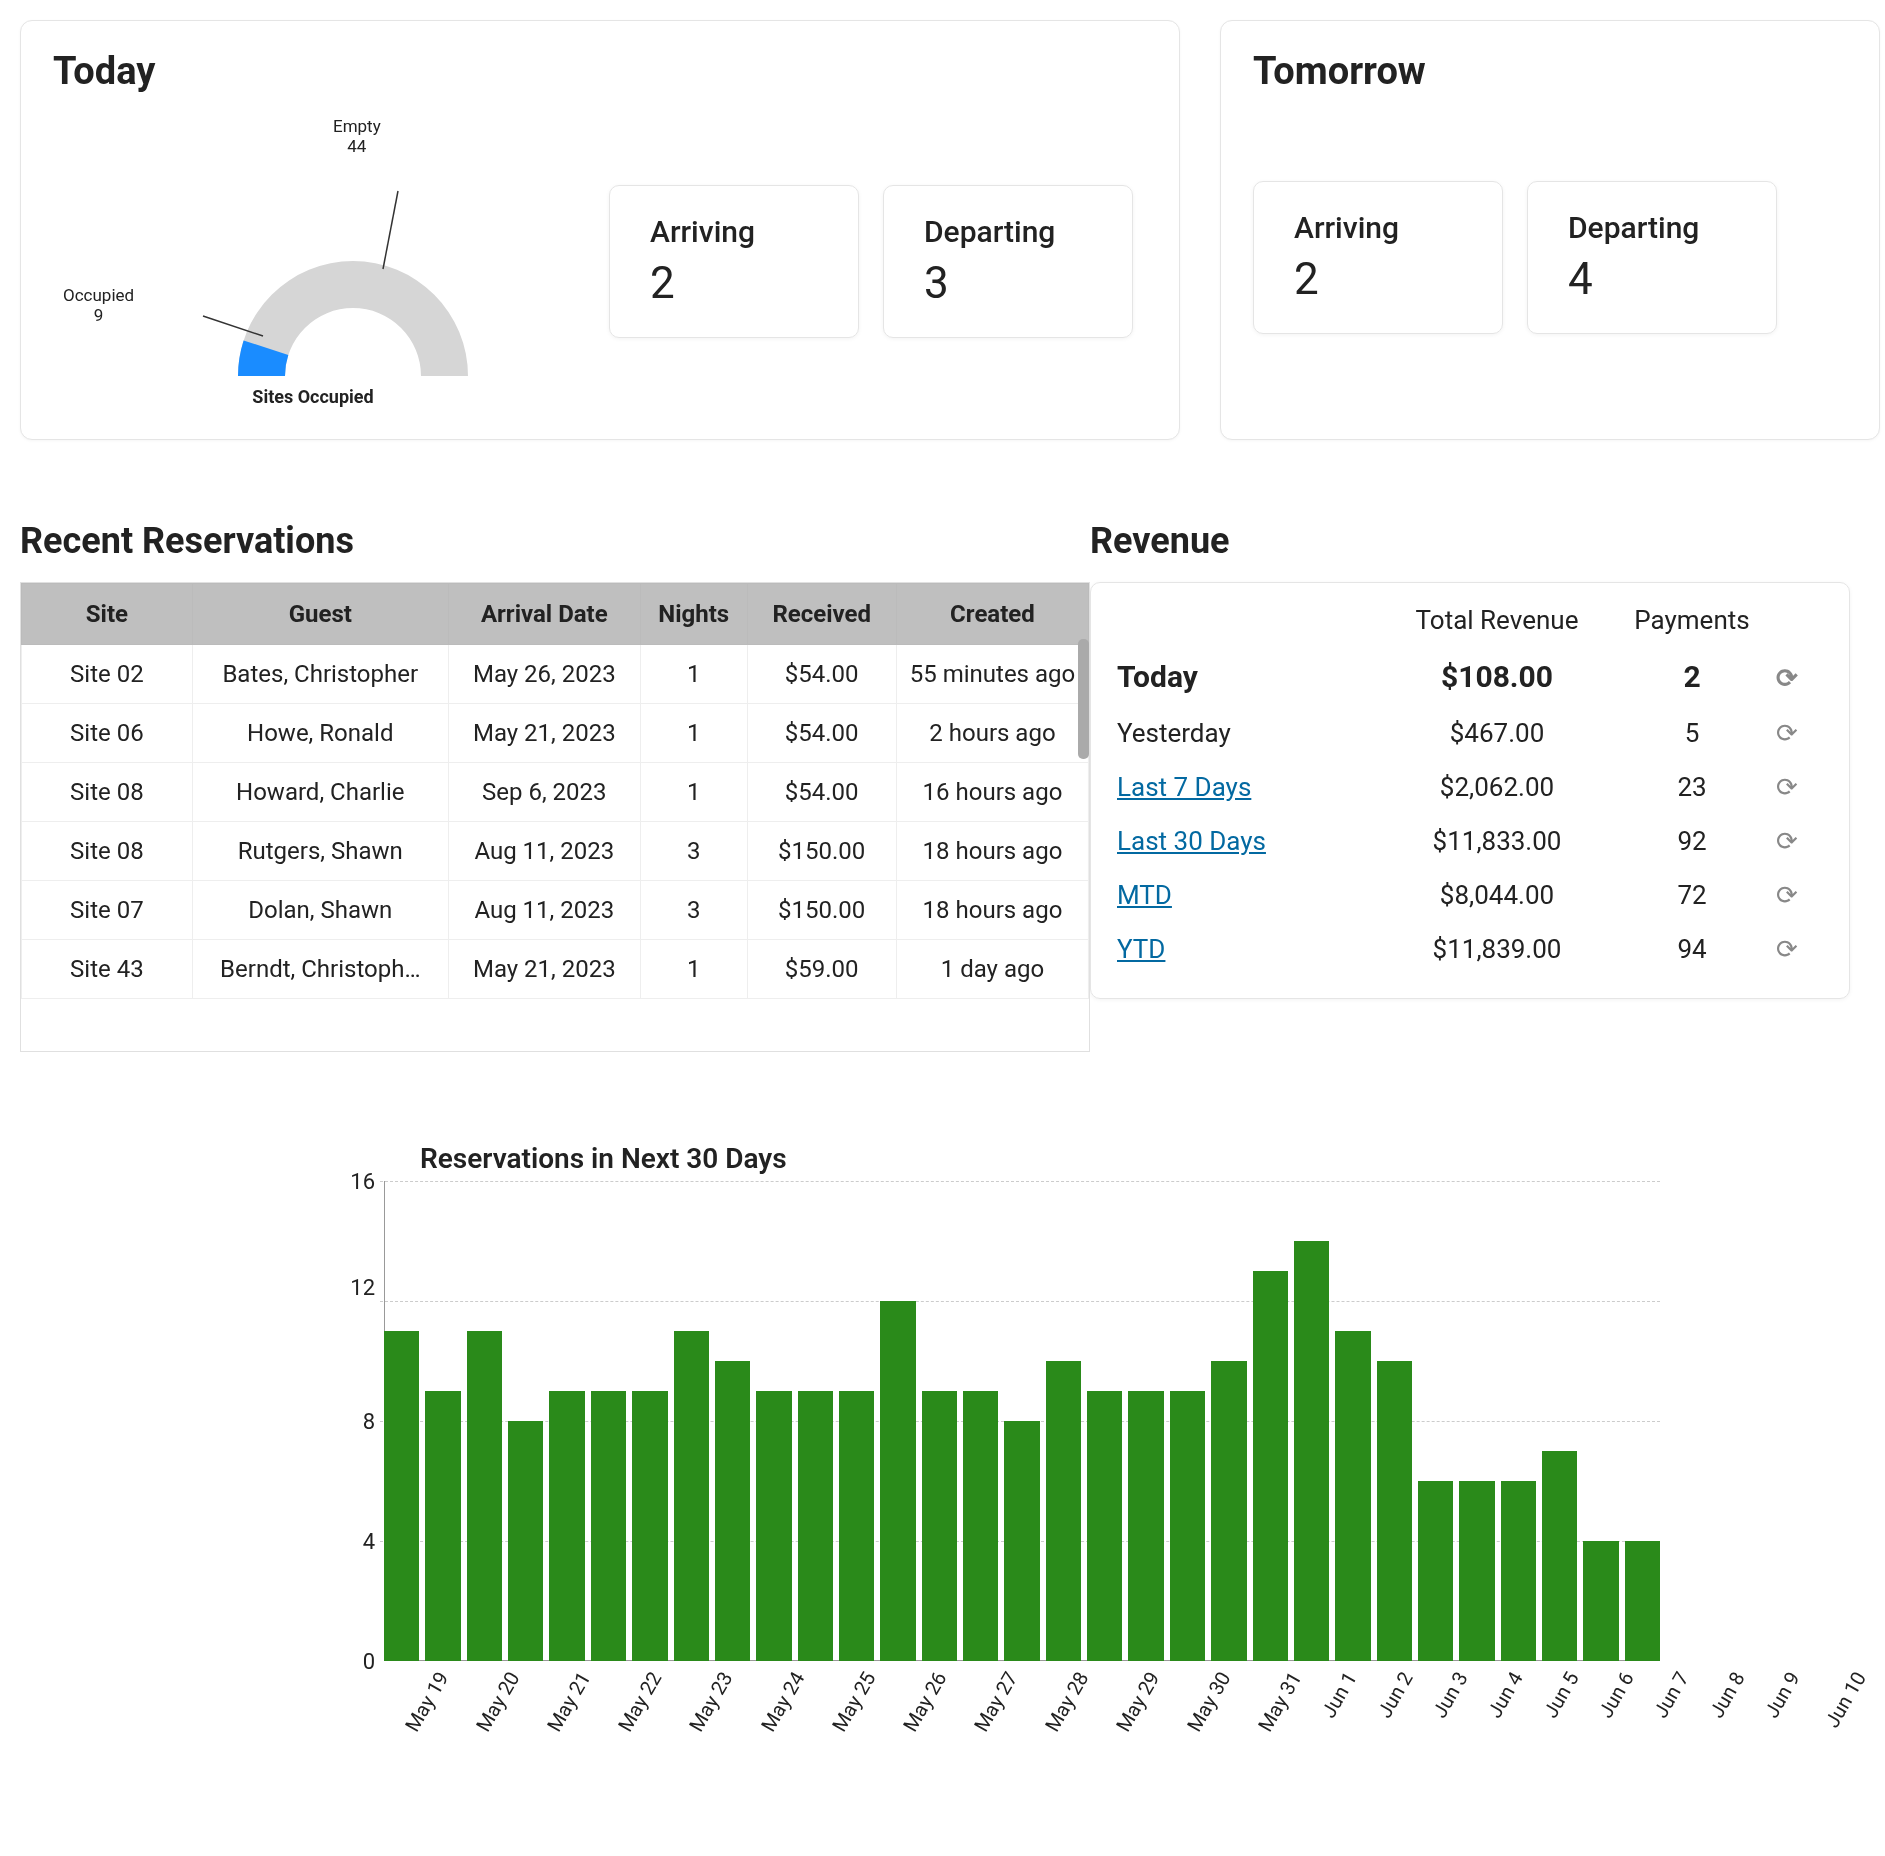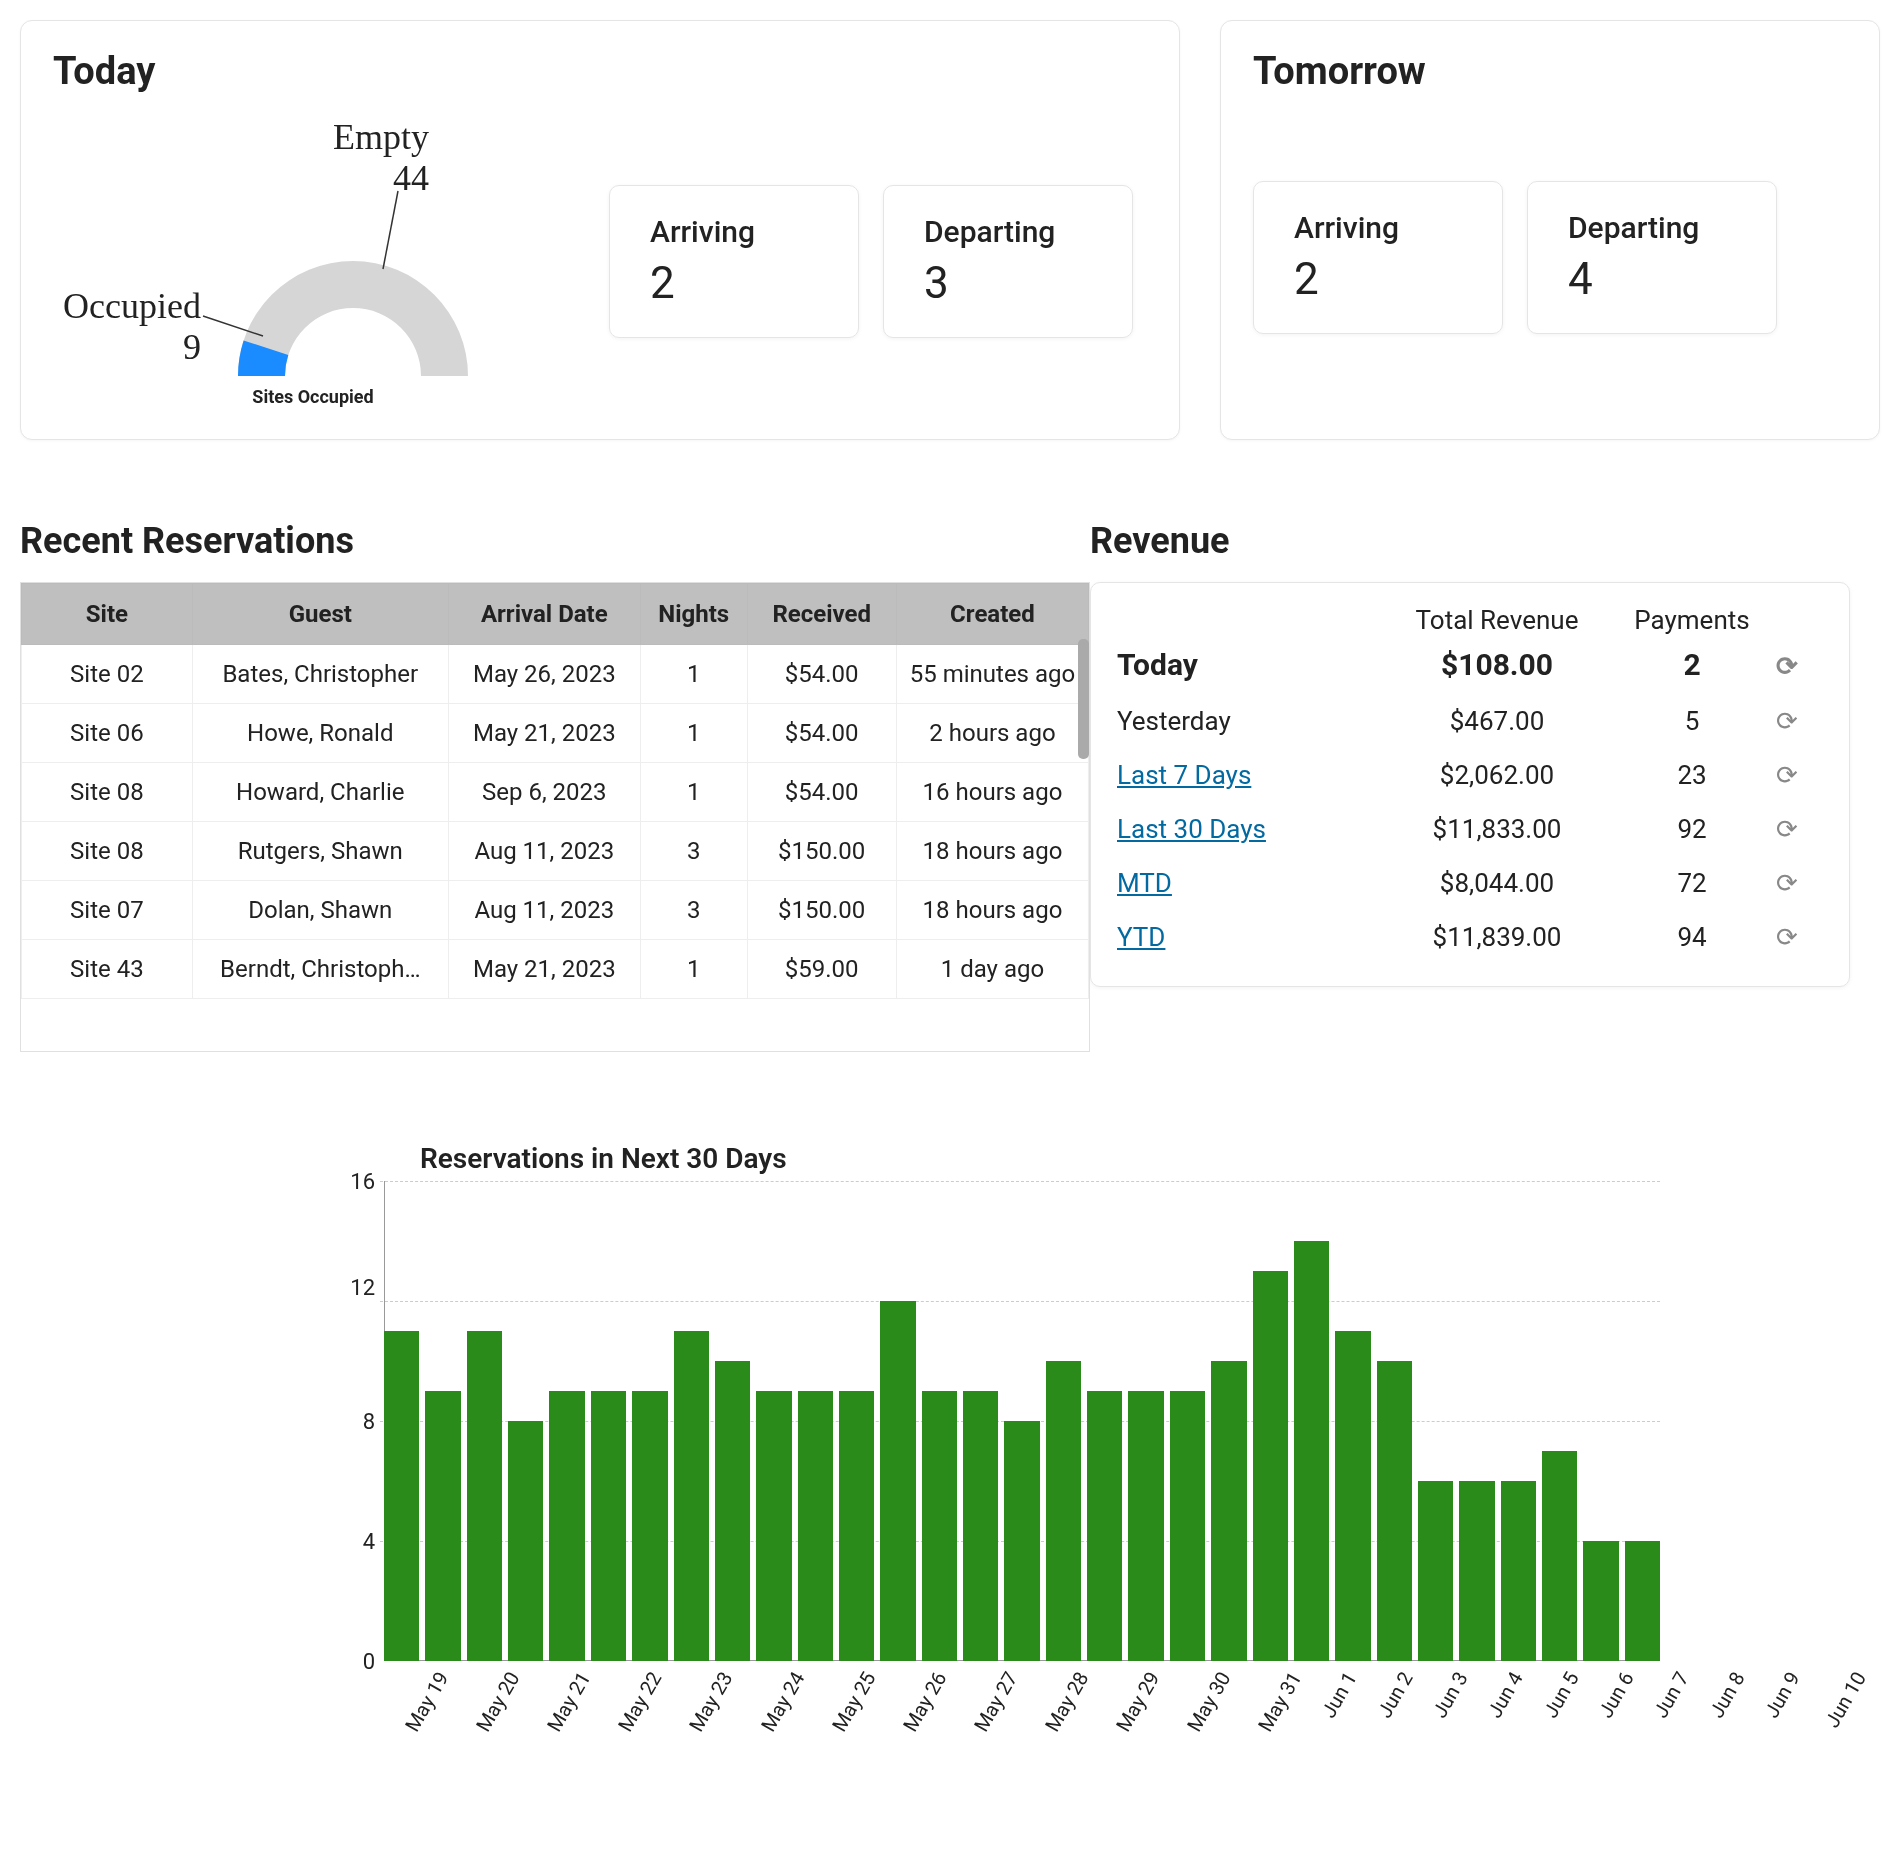--- a/index.html
+++ b/index.html
@@ -22,21 +22,21 @@
   box-shadow: 0 1px 3px rgba(0,0,0,0.04);
   background: #fff;
 }
 .today-card { flex: 0 0 1160px; display: flex; flex-direction: column; }
 .tomorrow-card { flex: 0 0 660px; display: flex; flex-direction: column; }
 .card-title { font-size: 38px; font-weight: 700; margin-bottom: 18px; }
 .today-inner { display: flex; align-items: center; gap: 36px; }
 .gauge-wrap { position: relative; width: 520px; height: 300px; flex-shrink:0; }
 .gauge-caption { position: absolute; bottom: 4px; left: 0; right: 0; text-align: center; font-weight: 700; font-size: 18px; }
 .gauge-svg { display:block; }
-.gauge-label { position:absolute; font-size:36px; text-align:right; line-height:1.15;font-family:Liberation Serif, serif; }
+.gauge-label { position:absolute; font-size:17px; text-align:center; line-height:1.15; }
 .gauge-label.occ { left:10px; top:175px; }
 .gauge-label.emp { left:280px; top:6px; }
 .gauge-label span { display:block; }
 
 .mini-cards { display:flex; gap:24px; }
 .mini-card {
   border: 1px solid #e5e5e5;
   border-radius: 10px;
   padding: 28px 40px;
   text-align: left;
@@ -68,21 +68,21 @@
   padding: 15px 8px;
   border:1px solid #eee;
   text-align:center;
   white-space: nowrap;
   overflow:hidden;
   text-overflow: ellipsis;
 }
 .res-scrollbar { position:absolute; right:0; top:56px; width:11px; height:120px; background:#aaa; border-radius:5px; }
 
 .rev-card { border:1px solid #e5e5e5; border-radius:10px; padding: 22px 26px; box-shadow: 0 1px 4px rgba(0,0,0,0.05); }
-.rev-header-row { display:flex; font-size:26px; }
+.rev-header-row { display:flex; font-size:26px; margin-bottom:12px; }
 .rev-header-row > div:nth-child(1){ flex: 0 0 260px; }
 .rev-header-row > div:nth-child(2){ flex: 0 0 240px; text-align:center; }
 .rev-header-row > div:nth-child(3){ flex: 0 0 150px; text-align:center; }
 .rev-row { display:flex; align-items:center; font-size:26px; padding: 12px 0; }
 .rev-row.today-row { font-weight:700; font-size:30px; }
 .rev-row > div:nth-child(1){ flex: 0 0 260px; }
 .rev-row > div:nth-child(2){ flex: 0 0 240px; text-align:center; }
 .rev-row > div:nth-child(3){ flex: 0 0 150px; text-align:center; }
 .rev-row > div:nth-child(4){ flex: 0 0 40px; text-align:center; }
 .rev-link { color:#0369a1; text-decoration: underline; cursor:pointer; }

